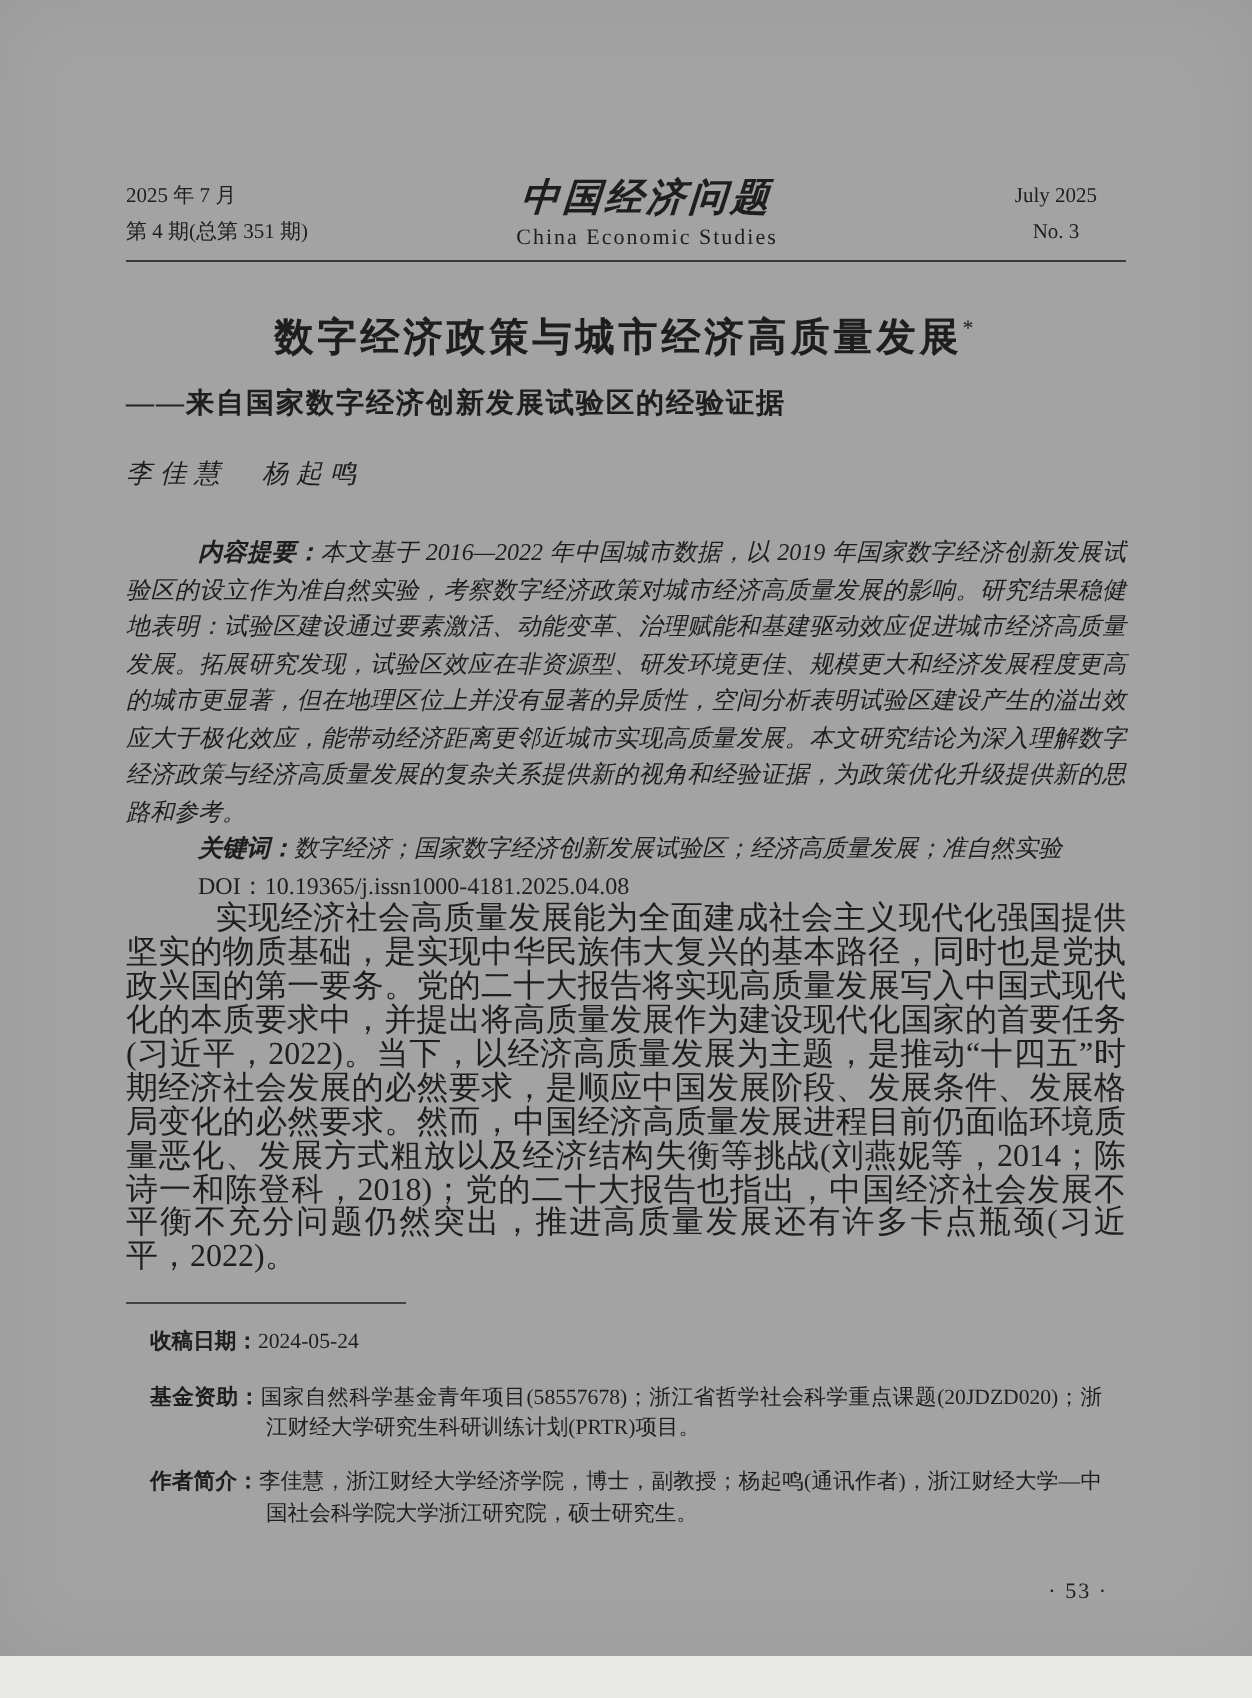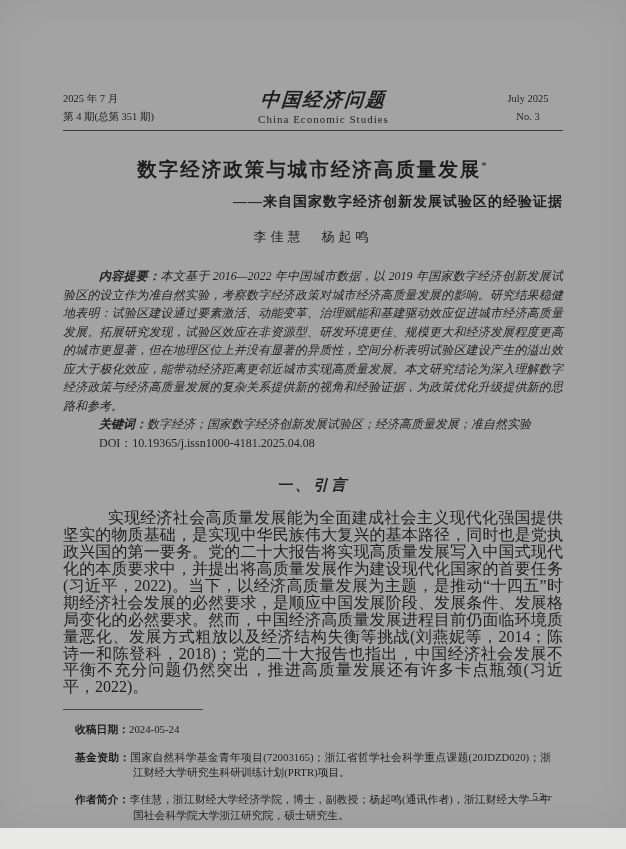--- a/index.html
+++ b/index.html
@@ -26,26 +26,26 @@
     transform:skewX(-4deg);
   }
   .logo-en{font-size:11px;letter-spacing:1px;margin-top:2px;}
   
   .title{
     margin:27px 0 0 0;text-align:center;
     font-size:19.5px;font-weight:bold;letter-spacing:2px;line-height:1.25;
   }
   .title sup{font-size:11px;font-weight:normal;}
   .subtitle{
-    margin:11px 0 0 0;text-align:right;
+    margin:11px 0 0 0;text-align:left;
     font-size:14px;font-weight:bold;letter-spacing:1px;
   }
   .authors{
-    margin:17px 0 0 0;text-align:center;
-    font-size:13px;letter-spacing:4px;
+    margin:17px 0 0 0;
+    font-size:13px;font-style:italic;letter-spacing:4px;
   }
   
   .abstract{margin-top:21px;font-style:italic;}
   .abstract p{
     margin:0;font-size:12px;line-height:18.5px;
     text-align:justify;
   }
   .abstract .abs-p{text-indent:3em;}
   .abstract .kw-p{text-indent:3em;}
   .abstract .doi-p{text-indent:3em;font-style:normal;}
@@ -96,27 +96,26 @@
   <h2 class="subtitle">——来自国家数字经济创新发展试验区的经验证据</h2>
 
   <div class="authors">李佳慧　杨起鸣</div>
 
   <section class="abstract">
     <p class="abs-p"><b>内容提要：</b><span>本文基于 2016—2022 年中国城市数据，以 2019 年国家数字经济创新发展试验区的设立作为准自然实验，考察数字经济政策对城市经济高质量发展的影响。研究结果稳健地表明：试验区建设通过要素激活、动能变革、治理赋能和基建驱动效应促进城市经济高质量发展。拓展研究发现，试验区效应在非资源型、研发环境更佳、规模更大和经济发展程度更高的城市更显著，但在地理区位上并没有显著的异质性，空间分析表明试验区建设产生的溢出效应大于极化效应，能带动经济距离更邻近城市实现高质量发展。本文研究结论为深入理解数字经济政策与经济高质量发展的复杂关系提供新的视角和经验证据，为政策优化升级提供新的思路和参考。</span></p>
     <p class="kw-p"><b>关键词：</b><span>数字经济；国家数字经济创新发展试验区；经济高质量发展；准自然实验</span></p>
     <p class="doi-p">DOI：10.19365/j.issn1000-4181.2025.04.08</p>
   </section>
 
-  <h3 class="sec-heading">一、引言</h3>
 
   <p class="body-p">实现经济社会高质量发展能为全面建成社会主义现代化强国提供坚实的物质基础，是实现中华民族伟大复兴的基本路径，同时也是党执政兴国的第一要务。党的二十大报告将实现高质量发展写入中国式现代化的本质要求中，并提出将高质量发展作为建设现代化国家的首要任务(习近平，2022)。当下，以经济高质量发展为主题，是推动“十四五”时期经济社会发展的必然要求，是顺应中国发展阶段、发展条件、发展格局变化的必然要求。然而，中国经济高质量发展进程目前仍面临环境质量恶化、发展方式粗放以及经济结构失衡等挑战(刘燕妮等，2014；陈诗一和陈登科，2018)；党的二十大报告也指出，中国经济社会发展不平衡不充分问题仍然突出，推进高质量发展还有许多卡点瓶颈(习近平，2022)。</p>
 
   <footer class="footnotes">
     <div class="fn-divider"></div>
     <p class="fn"><b>收稿日期：</b><span>2024-05-24</span></p>
-    <p class="fn hang"><b>基金资助：</b><span>国家自然科学基金青年项目(72003165)；浙江省哲学社会科学重点课题(20JDZD020)；浙江财经大学研究生科研训练计划(PRTR)项目。</span></p>
+    <p class="fn hang"><b>基金资助：</b><span>国家自然科学基金青年项目(58557678)；浙江省哲学社会科学重点课题(20JDZD020)；浙江财经大学研究生科研训练计划(PRTR)项目。</span></p>
     <p class="fn hang"><b>作者简介：</b><span>李佳慧，浙江财经大学经济学院，博士，副教授；杨起鸣(通讯作者)，浙江财经大学—中国社会科学院大学浙江研究院，硕士研究生。</span></p>
 
   </footer>
 
   <div class="page-num">· 53 ·</div>
 
 </div>
 
 </body></html>

